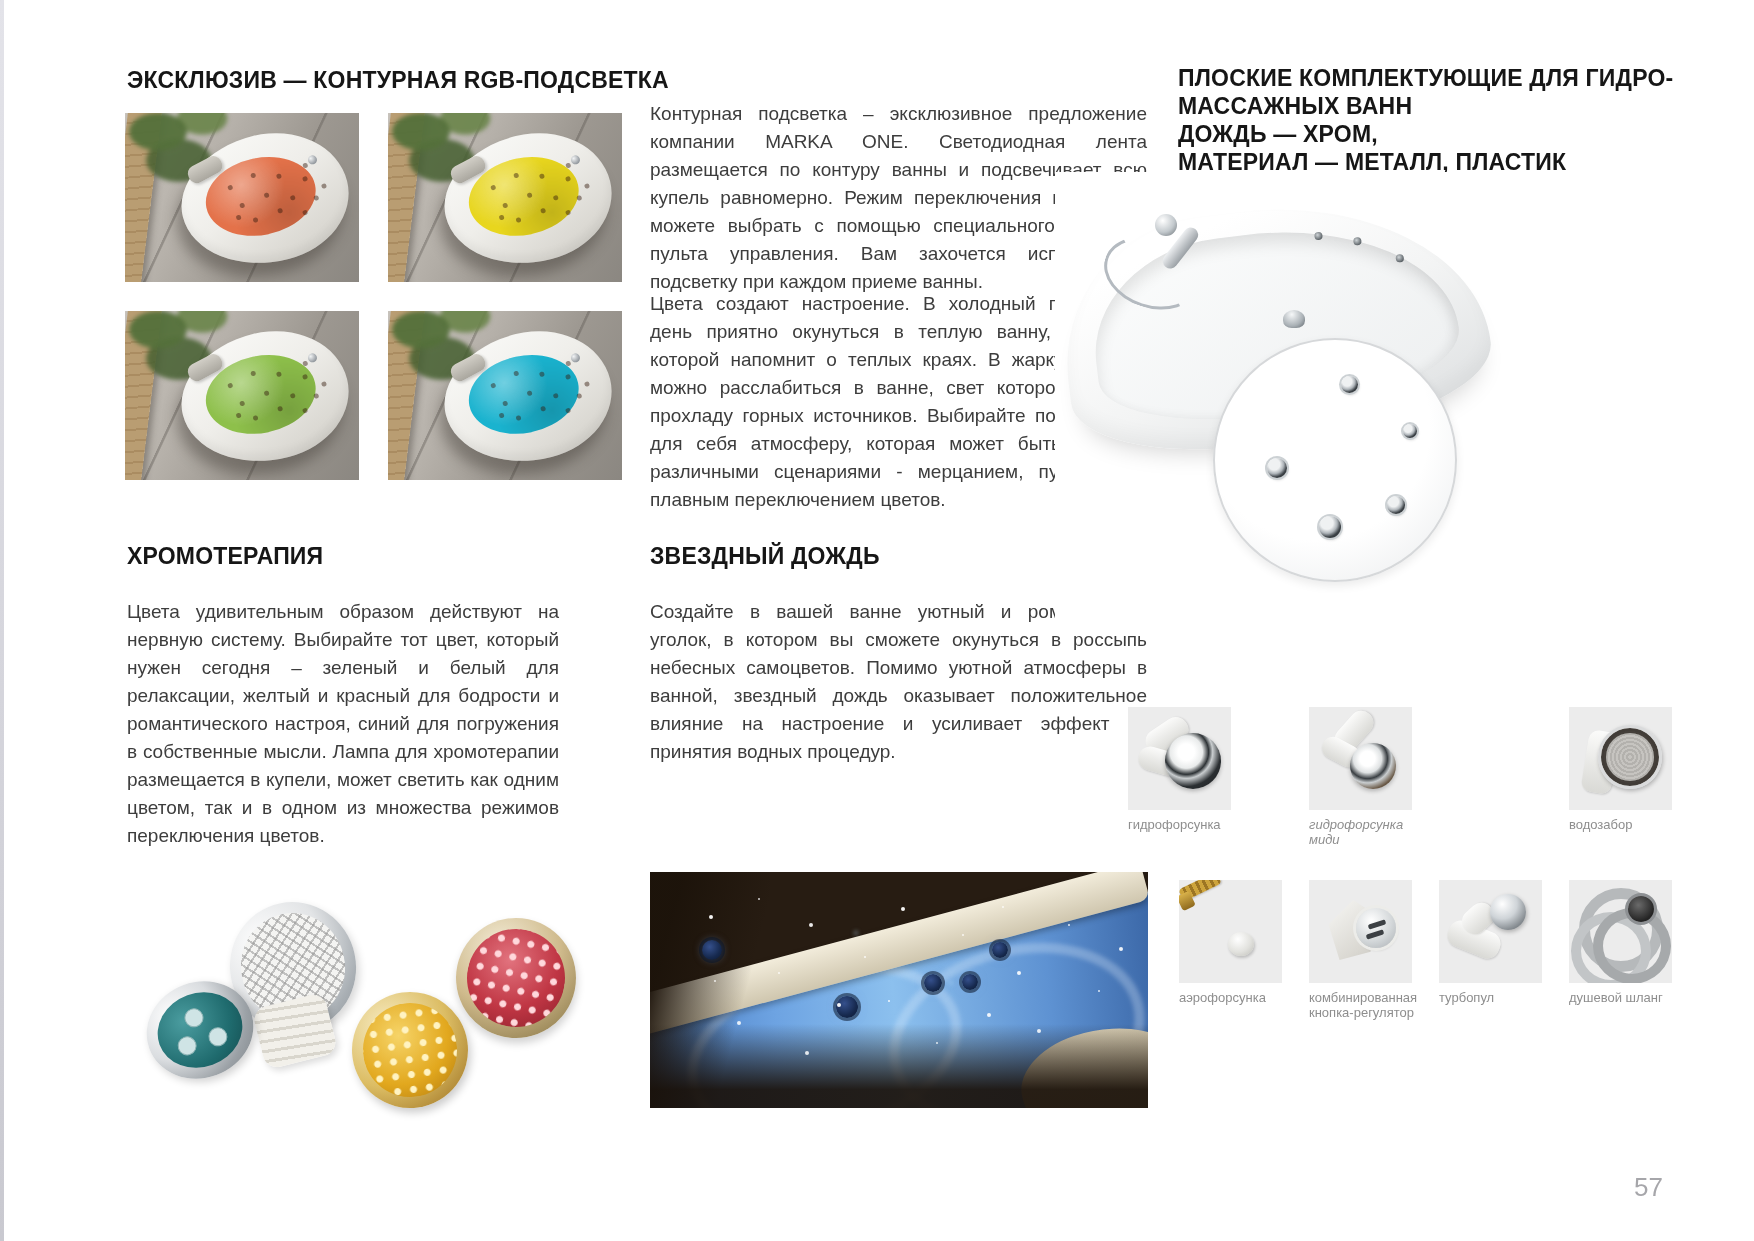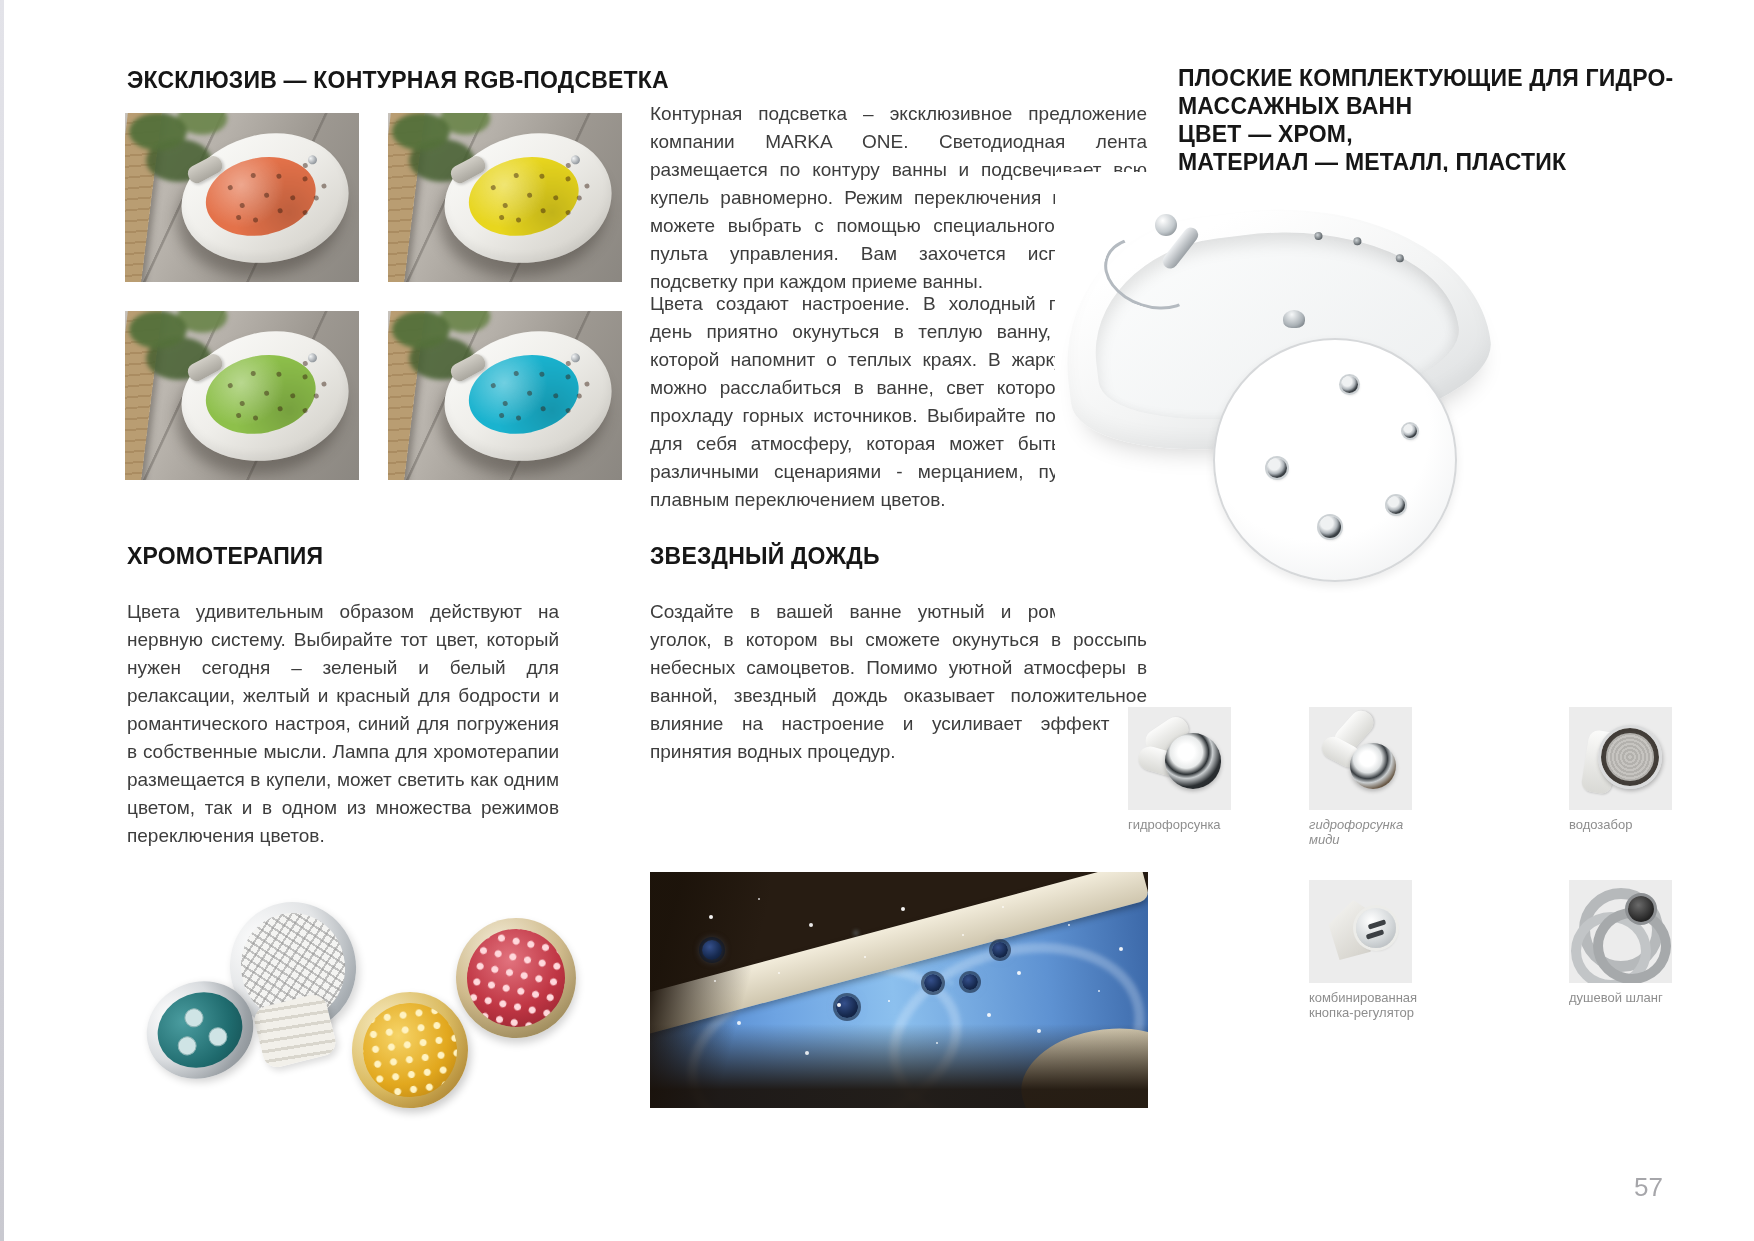--- a/index.html
+++ b/index.html
@@ -255,21 +255,21 @@
 
   <h2 class="h" style="left:127px;top:542px;">ХРОМОТЕРАПИЯ</h2>
   <p class="body-text" style="left:127px;top:598px;width:432px;">Цвета удивительным образом действуют на нервную систему. Выбирайте тот цвет, который нужен сегодня – зеленый и белый для релаксации, желтый и красный для бодрости и романтического настроя, синий для погружения в собственные мысли. Лампа для хромотерапии размещается в купели, может светить как одним цветом, так и в одном из множества режимов переключения цветов.</p>
 
   <h2 class="h" style="left:650px;top:542px;">ЗВЕЗДНЫЙ ДОЖДЬ</h2>
   <p class="body-text" style="left:650px;top:598px;width:497px;">Создайте в вашей ванне уютный и романтичный уголок, в котором вы сможете окунуться в россыпь небесных самоцветов. Помимо уютной атмосферы в ванной, звездный дождь оказывает положительное влияние на настроение и усиливает эффект от принятия водных процедур.</p>
 
   <div>
     <h2 class="h" style="left:1178px;top:64px;">ПЛОСКИЕ КОМПЛЕКТУЮЩИЕ ДЛЯ ГИДРО-</h2>
     <h2 class="h" style="left:1178px;top:92px;">МАССАЖНЫХ ВАНН</h2>
-    <h2 class="h" style="left:1178px;top:120px;">ЦВЕТ — ХРОМ,</h2>
+    <h2 class="h" style="left:1178px;top:120px;">ДОЖДЬ — ХРОМ,</h2>
     <h2 class="h" style="left:1178px;top:148px;">МАТЕРИАЛ — МЕТАЛЛ, ПЛАСТИК</h2>
   </div>
 
   <div class="bigtub">
     <div class="bt-body">
       <div class="bt-basin"></div>
       <div class="bt-jet-far" style="left:300px;top:40px;"></div>
       <div class="bt-jet-far" style="left:340px;top:62px;"></div>
       <div class="bt-jet-far" style="left:262px;top:30px;"></div>
     </div>
@@ -343,31 +343,47 @@
 
 
   <figure class="cell" style="left:1569px;top:707px;">
     <div class="thumb">
       <div class="tube t4-a"></div>
       <div class="pp t4-face"></div>
     </div>
     <figcaption class="plabel">водозабор</figcaption>
   </figure>
 
+  <figure class="cell" style="left:1179px;top:880px;">
+    <div class="thumb">
+      <div class="t5-a"></div>
+      <div class="t5-b"></div>
+      <div class="pp t5-cap"></div>
+    </div>
+    <figcaption class="plabel">аэрофорсунка</figcaption>
+  </figure>
 
   <figure class="cell" style="left:1309px;top:880px;">
     <div class="thumb">
       <div class="t6-a"></div>
       <div class="pp t6-face"></div>
       <div class="t6-s1"></div>
         <div class="t6-s2"></div>
     </div>
     <figcaption class="plabel">комбинированная кнопка-регулятор</figcaption>
   </figure>
 
+  <figure class="cell" style="left:1439px;top:880px;">
+    <div class="thumb">
+      <div class="tube t7-a"></div>
+        <div class="tube t7-b"></div>
+      <div class="pp t7-dome"></div>
+    </div>
+    <figcaption class="plabel">турбопул</figcaption>
+  </figure>
 
   <figure class="cell" style="left:1569px;top:880px;">
     <div class="thumb">
       <div class="t8-c1"></div>
       <div class="t8-c3"></div>
       <div class="t8-c2"></div>
       <div class="pp t8-fit"></div>
     </div>
     <figcaption class="plabel">душевой шланг</figcaption>
   </figure>

